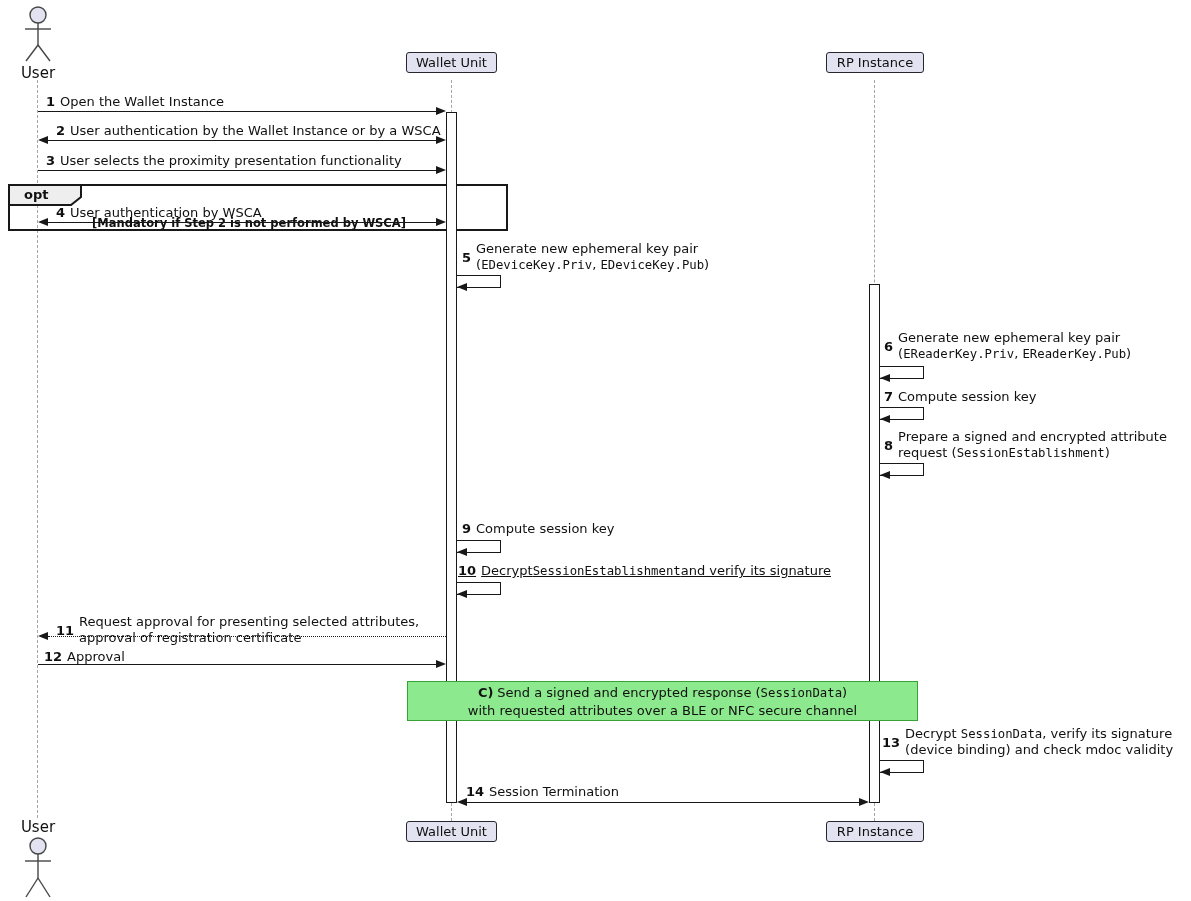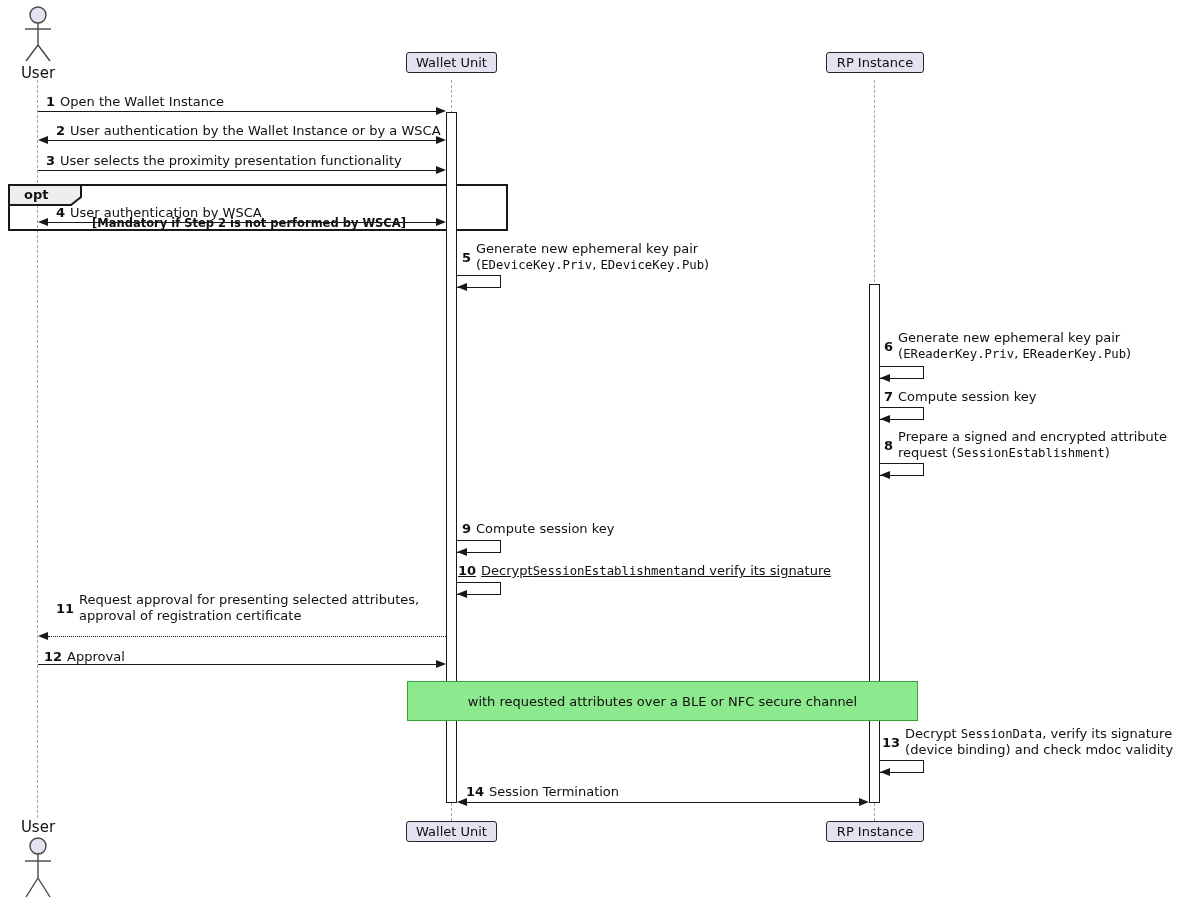--- a/index.html
+++ b/index.html
@@ -66,20 +66,23 @@
   <div class="alabel" style="left:15px; top:818px; width:46px;">User</div>
   <svg class="actor-svg" style="left:17px; top:833px;" width="42" height="66" viewBox="0 0 42 66">
     <circle cx="21" cy="13" r="8" fill="#E2E2F0" stroke="#454645" stroke-width="1.4"></circle>
     <line x1="21" y1="21" x2="21" y2="45" stroke="#454645" stroke-width="1.4"></line>
     <line x1="8" y1="28" x2="34" y2="28" stroke="#454645" stroke-width="1.4"></line>
     <line x1="21" y1="45" x2="9" y2="64" stroke="#454645" stroke-width="1.4"></line>
     <line x1="21" y1="45" x2="33" y2="64" stroke="#454645" stroke-width="1.4"></line>
   </svg>
 
   <div class="divider" style="left:407px; top:681px; width:511px; height:40px;">
+    <div>
+      <b class="kw">C)</b><span>Send a signed and encrypted response (</span><span class="mono">SessionData</span><span>)</span>
+    </div>
     <div>with requested attributes over a BLE or NFC secure channel</div>
   </div>
 
   <div class="line" style="left:38px; top:111px; width:400px;"></div>
   <div class="ah-r" style="left:436px; top:107px;"></div>
   <div class="mlabel" style="left:46px; top:94px;">
     <b class="num">1</b>
       <span>Open the Wallet Instance</span>
   </div>
 
@@ -154,21 +157,21 @@
     <b class="num">10</b>
       <span>Decrypt </span>
       <span class="mono">SessionEstablishment</span>
       <span> and verify its signature</span>
   </div>
   <div class="loop" style="left:457px; top:582px;"></div>
   <div class="ah-l" style="left:457px; top:590px;"></div>
 
   <div class="line dotted" style="left:48px; top:636px; width:398px;"></div>
   <div class="ah-l" style="left:38px; top:632px;"></div>
-  <div class="mlabel" style="left:56px; top:592px;justify-content:flex-end;">
+  <div class="mlabel" style="left:56px; top:614px;justify-content:flex-end;">
     <b class="num">11</b>
     <div class="lines">
       <div>Request approval for presenting selected attributes,</div>
       <div>approval of registration certificate</div>
     </div>
   </div>
 
   <div class="line" style="left:38px; top:664px; width:400px;"></div>
   <div class="ah-r" style="left:436px; top:660px;"></div>
   <div class="mlabel" style="left:44px; top:649px;">

